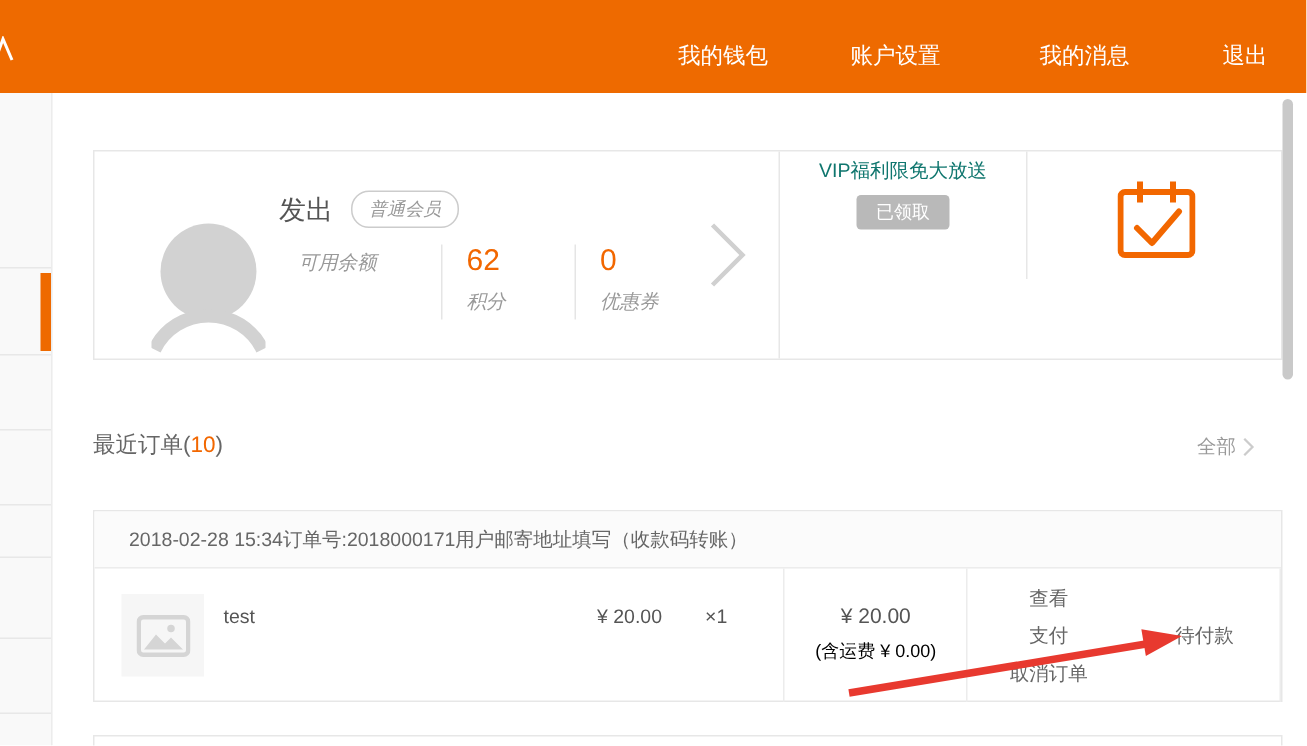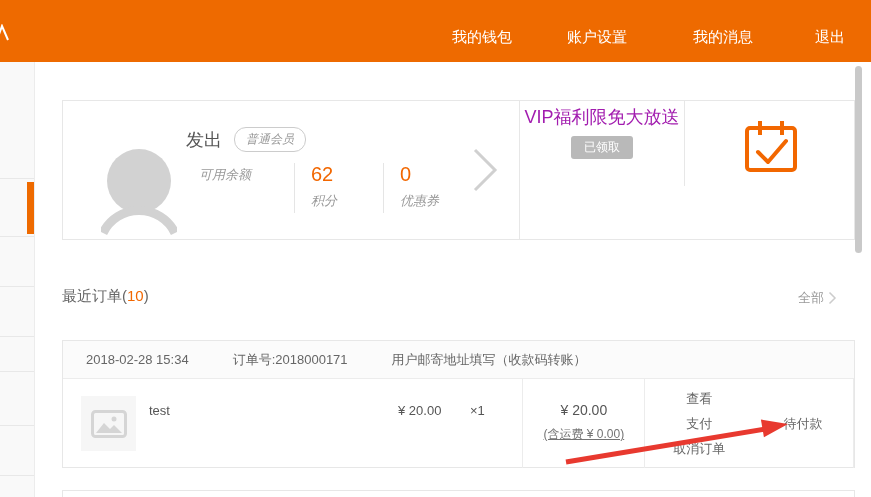--- a/index.html
+++ b/index.html
@@ -31,50 +31,50 @@
   .stat-balance { width:95px; }
   .stat-pts, .stat-cpn { padding-left:16px; width:88px; }
   .stat-value { font-size:20px; color:#f26700; line-height:1.3; }
   .stat-balance .stat-value { width:86px; word-break:break-all; }
   .stat-label { font-size:13px; color:#999; margin-top:5px;font-style:italic; }
   .card-chevron { position:absolute; left:408px; top:46px; }
   .vdiv1 { position:absolute; left:456px; top:0; width:1px; height:138px; background:#e7e7e7; }
   .vdiv2 { position:absolute; left:621px; top:0; width:1px; height:85px; background:#e7e7e7; }
   .vip-section { position:absolute; left:457px; top:0; width:164px; height:138px; text-align:center; cursor:pointer; }
   .vip-icon-wrap { margin-top:16px; }
-  .vip-title { font-size:18px; color:#a21caf; margin-top:4px; }
+  .vip-title { font-size:13px; color:#0f766e; margin-top:4px; }
   .claimed-badge { display:inline-block; margin-top:7px; background:#b9b9b9; color:#fff; font-size:12px; padding:3px 13px; border-radius:3px; cursor:pointer; }
   .cal-section { position:absolute; left:622px; top:0; width:171px; height:138px; display:flex; justify-content:center; }
   .cal-icon-wrap { margin-top:17px; cursor:pointer; }
 
   
   .scrollbar-thumb { position:absolute; left:855px; top:66px; width:7px; height:187px; background:#c9c9c9; border-radius:4px; }
 
   
   .orders-title { position:absolute; left:62px; top:287px; font-size:15px; color:#666; }
   .orders-count { color:#f26700; }
   .view-all { position:absolute; left:798px; top:289px; font-size:13px; color:#999; display:flex; align-items:center; cursor:pointer; }
   .view-all svg { margin-left:4px; }
 
   .order-card { position:absolute; left:62px; top:340px; width:793px; height:128px; border:1px solid #e7e7e7; background:#fff; }
-  .order-head { height:38px; background:#fbfbfb; border-bottom:1px solid #ececec; display:flex; align-items:center; padding-left:23px; font-size:13px; color:#666;gap:44px; }
+  .order-head { height:38px; background:#fbfbfb; border-bottom:1px solid #ececec; display:flex; align-items:center; padding-left:23px; font-size:13px; color:#666; }
   .order-head span { margin-right:0; }
   .oh-time { margin-right:26px; } .oh-no { margin-right:18px; }
   .order-body { display:flex; height:89px; }
   .cell { border-right:1px solid #ececec; position:relative; }
   .cell-product { width:461px; }
   .cell-total { width:122px; text-align:center; }
   .cell-status { width:101px; display:flex; align-items:center; justify-content:center; }
   .cell-actions { width:108px; border-right:none; display:flex; flex-direction:column; align-items:center; justify-content:center; }
   .thumb { position:absolute; left:18px; top:17px; width:55px; height:55px; background:#f6f6f6; display:flex; align-items:center; justify-content:center; cursor:pointer; }
   .prod-name { position:absolute; left:86px; top:24px; font-size:13px; color:#555; }
   .prod-price { position:absolute; left:335px; top:24px; font-size:13px; color:#555; }
   .prod-qty { position:absolute; left:407px; top:24px; font-size:13px; color:#555; }
   .total-amt { margin-top:23px; font-size:14px; color:#555; }
-  .ship-note { margin-top:8px; font-size:12px; color:#737373;text-decoration:underline; }
+  .ship-note { margin-top:8px; font-size:12px; color:#000000; }
   .status-text { font-size:13px; color:#666; }
   .action-link { font-size:13px; color:#666; line-height:25px; cursor:pointer; }
   .order-card-next { position:absolute; left:62px; top:490px; width:793px; height:40px; border:1px solid #e7e7e7; background:#fff; }
 
   .arrow-overlay { position:absolute; left:0; top:0; width:871px; height:497px; pointer-events:none; z-index:50; }
 </style>
 </head>
 <body>
 
 <div id="page">

